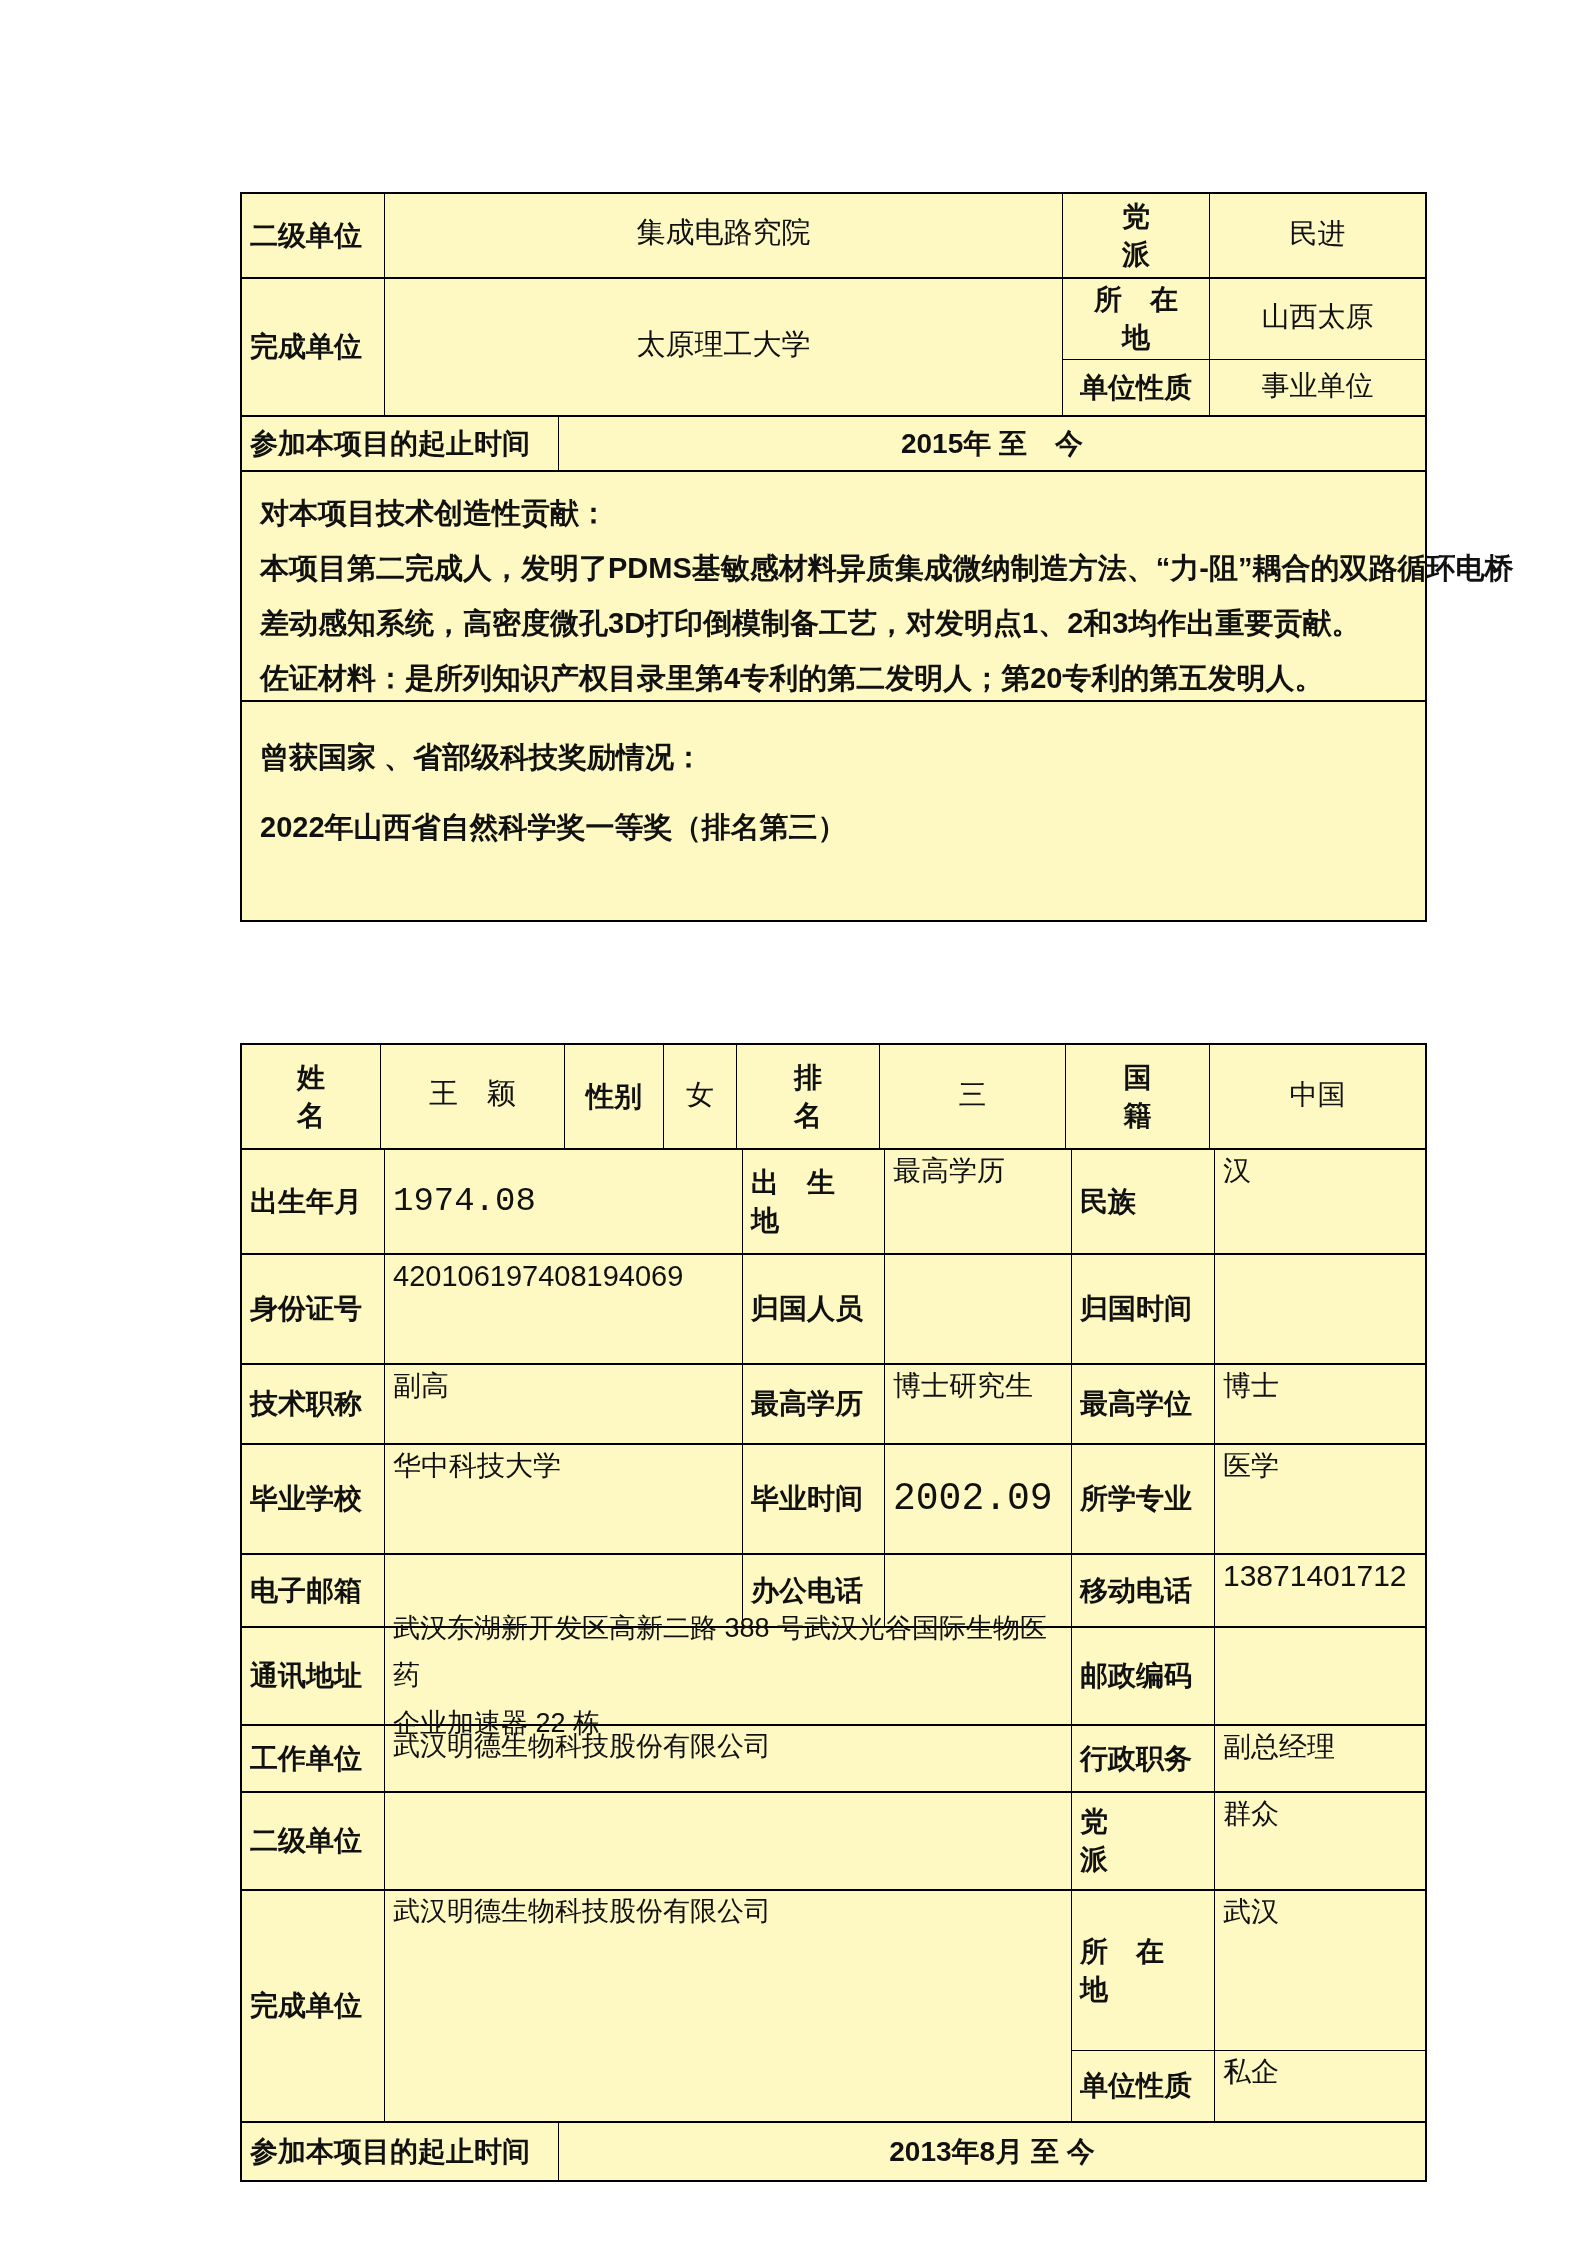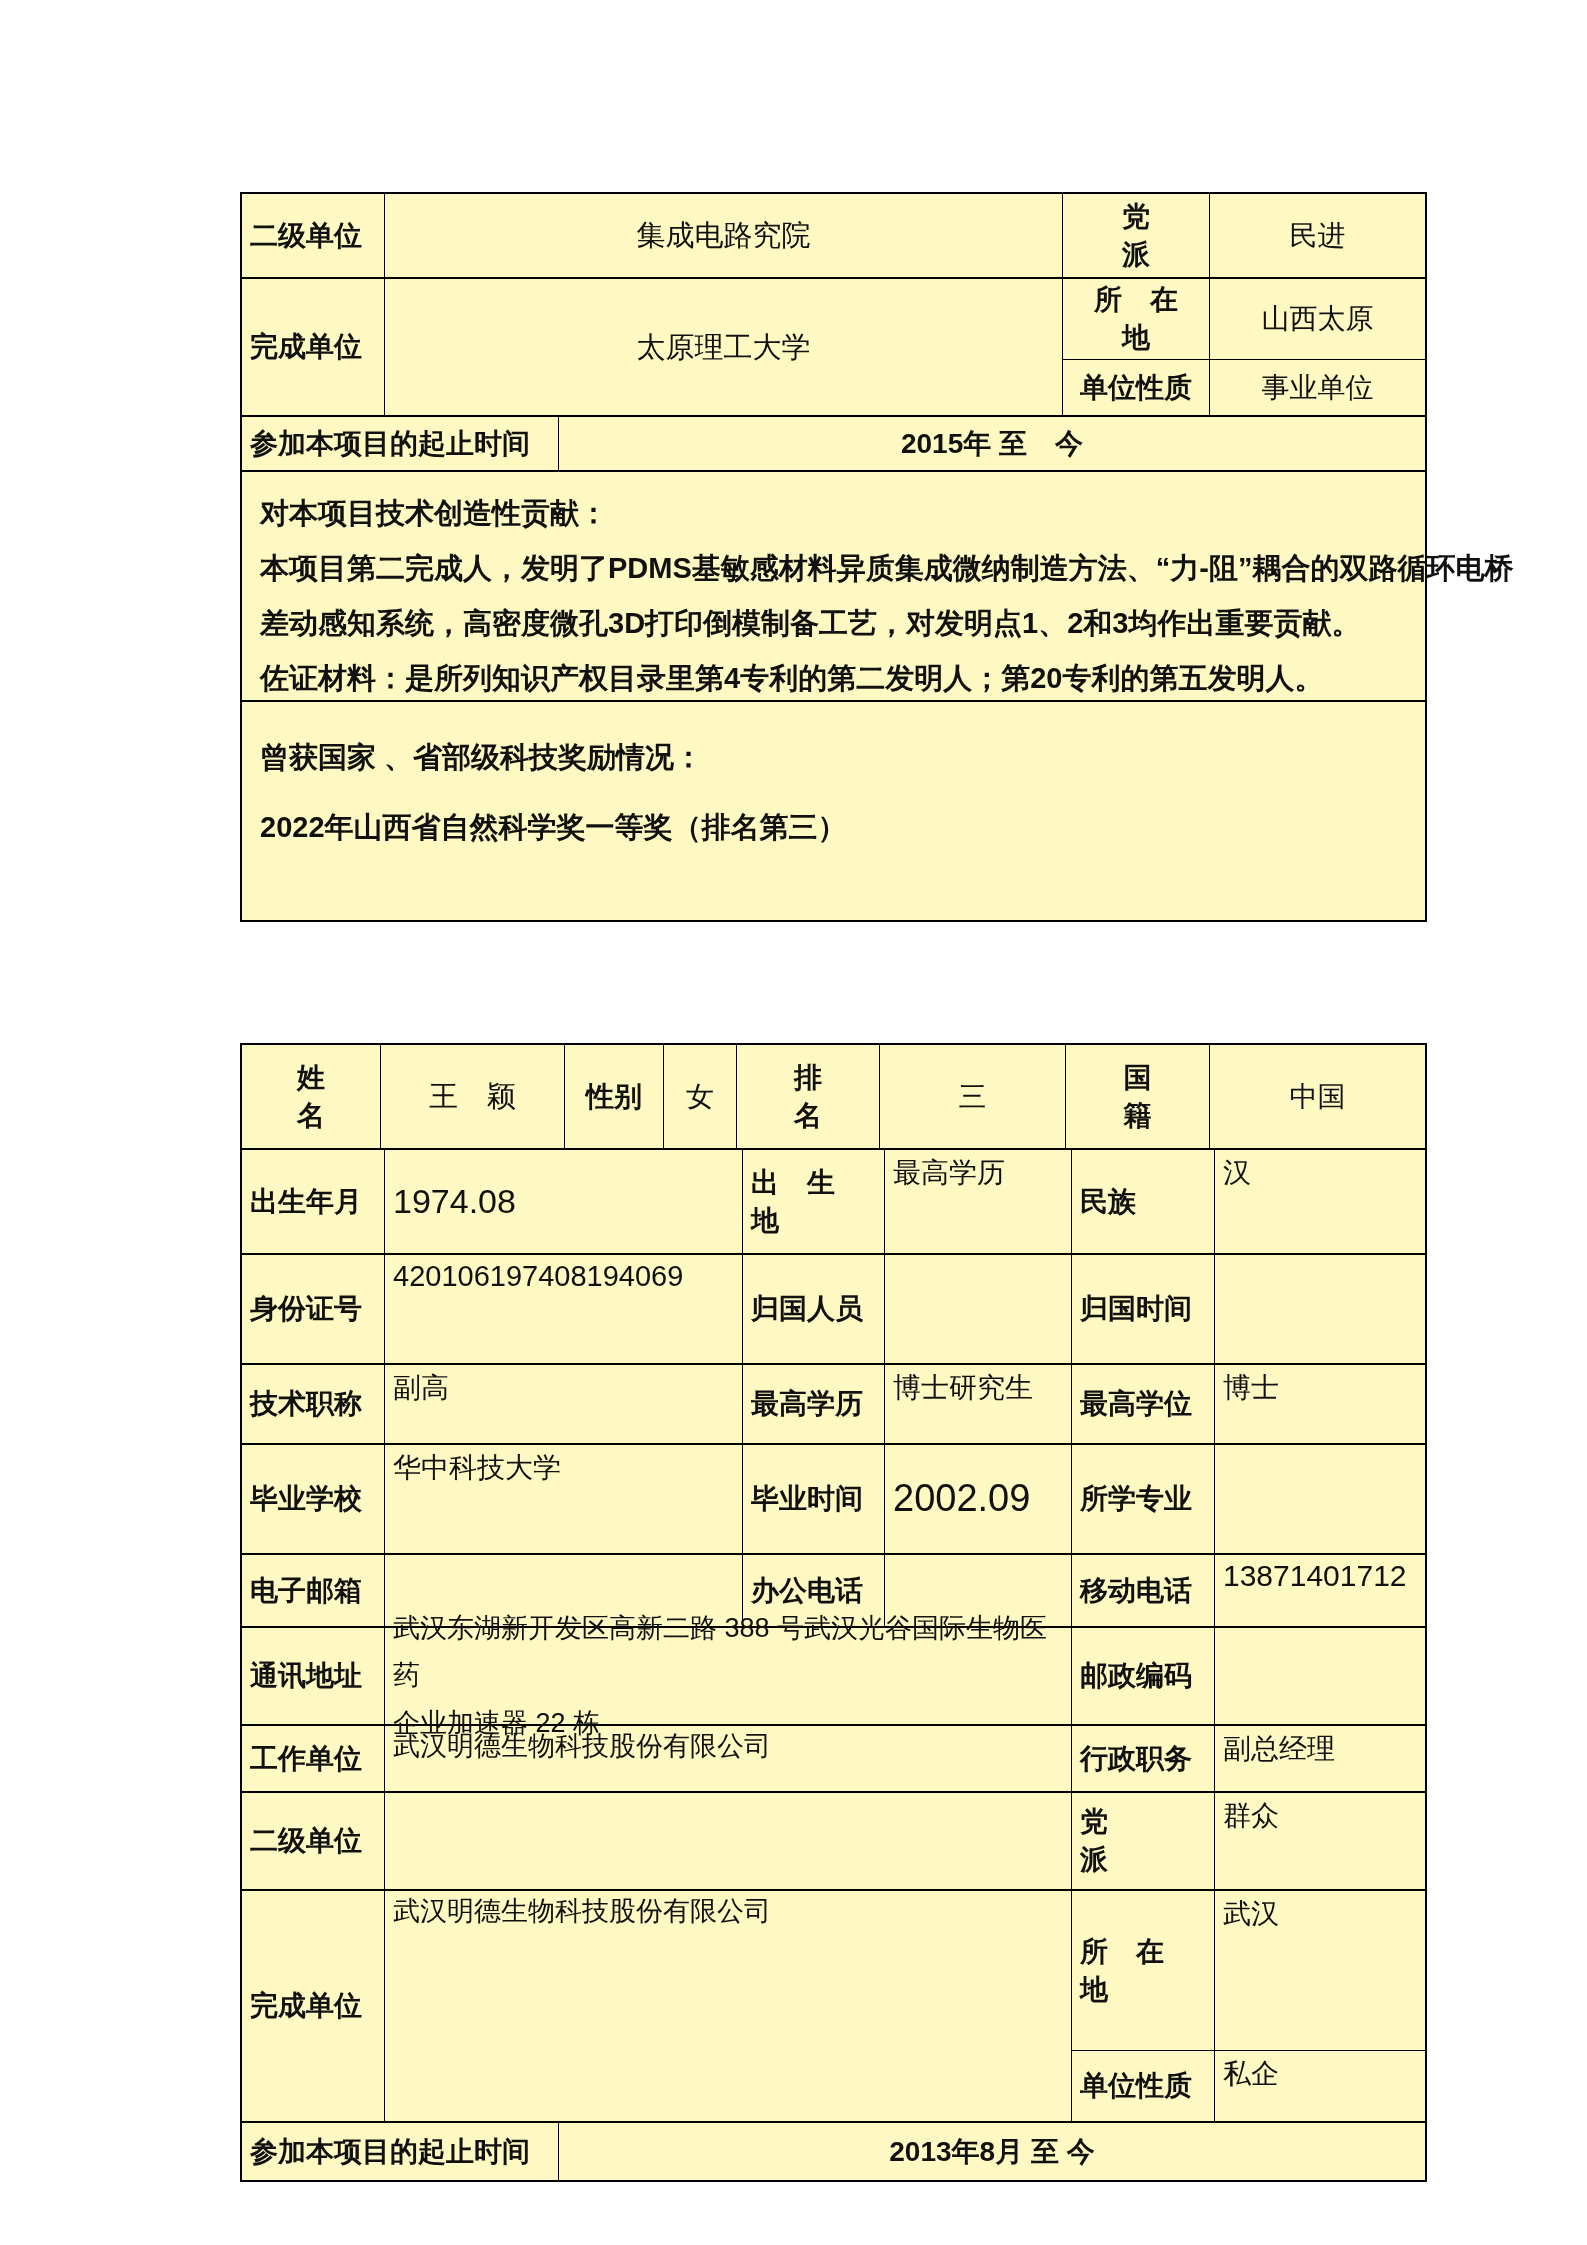--- a/index.html
+++ b/index.html
@@ -29,21 +29,21 @@
     overflow:visible;
     align-items:center;
     justify-content:flex-start;
   }
   .cell.clast{border-right:none;}
   .vblock{display:flex;flex-direction:column;box-sizing:border-box;}
   .subrow{display:flex;border-bottom:1px solid #000;box-sizing:border-box;flex-shrink:0;}
   .subrow.rlast{border-bottom:none;flex:1;}
   
   .lab{font-family:"Liberation Sans",sans-serif;font-weight:600;font-size:28px;white-space:pre-line;line-height:1.35;}
-  .val{font-family:Liberation Sans, sans-serif;font-weight:400;font-size:28px;white-space:pre-line;line-height:1.4;}
+  .val{font-family:Liberation Mono, monospace;font-weight:400;font-size:28px;white-space:pre-line;line-height:1.4;}
   .vsans{font-family:"Liberation Sans",sans-serif;font-weight:400;font-size:27px;white-space:pre-line;line-height:1.75;}
   .fs29{font-size:29px;}
   .fs34{font-size:34px;}
   .fs38{font-size:38px;}
   .fs30{font-size:30px;}
   
   .ac{align-items:center;justify-content:center;text-align:center;}
   .ml{align-items:center;justify-content:flex-start;text-align:left;}
   .tl{align-items:flex-start;justify-content:flex-start;text-align:left;}
   
@@ -182,20 +182,21 @@
       <div class="cell ml lab w5">最高学位</div>
       <div class="cell tl val w6 clast">博士</div>
     </div>
 
     <div class="row" style="height:110px;">
       <div class="cell ml lab w1">毕业学校</div>
       <div class="cell tl val w2">华中科技大学</div>
       <div class="cell ml lab w3">毕业时间</div>
       <div class="cell ml val fs38 w4">2002.09</div>
       <div class="cell ml lab w5">所学专业</div>
+      <div class="cell tl val w6 clast">医学</div>
     </div>
 
     <div class="row" style="height:73px;">
       <div class="cell ml lab w1">电子邮箱</div>
       <div class="cell tl val w2"></div>
       <div class="cell ml lab w3">办公电话</div>
       <div class="cell tl val w4"></div>
       <div class="cell ml lab w5">移动电话</div>
       <div class="cell tl vsans fs30 w6 clast" style="line-height:1.2;">13871401712</div>
     </div>

